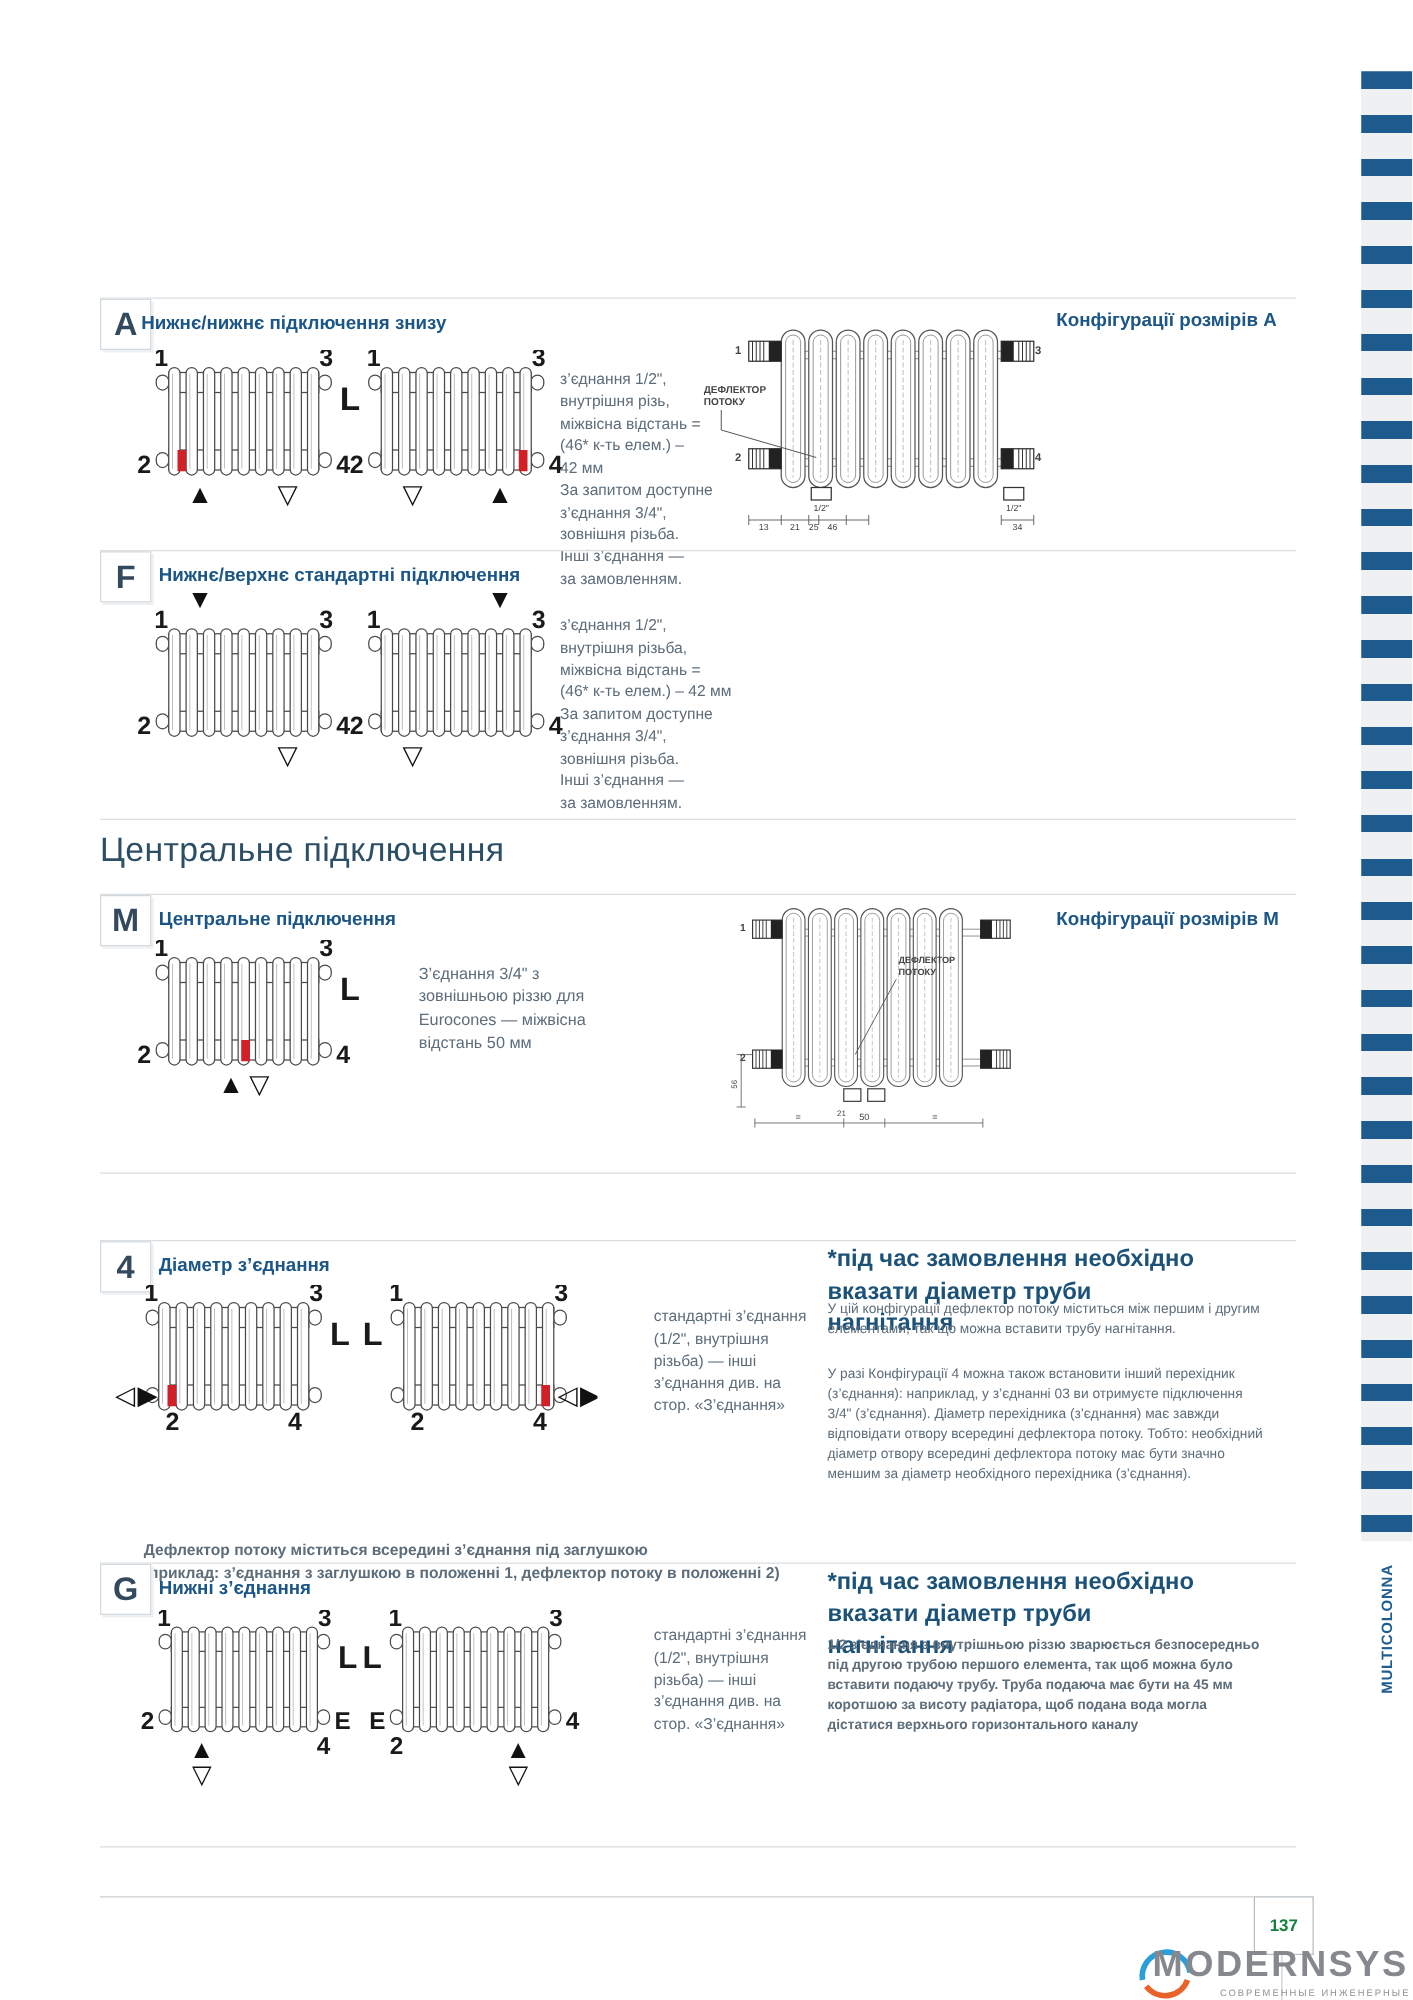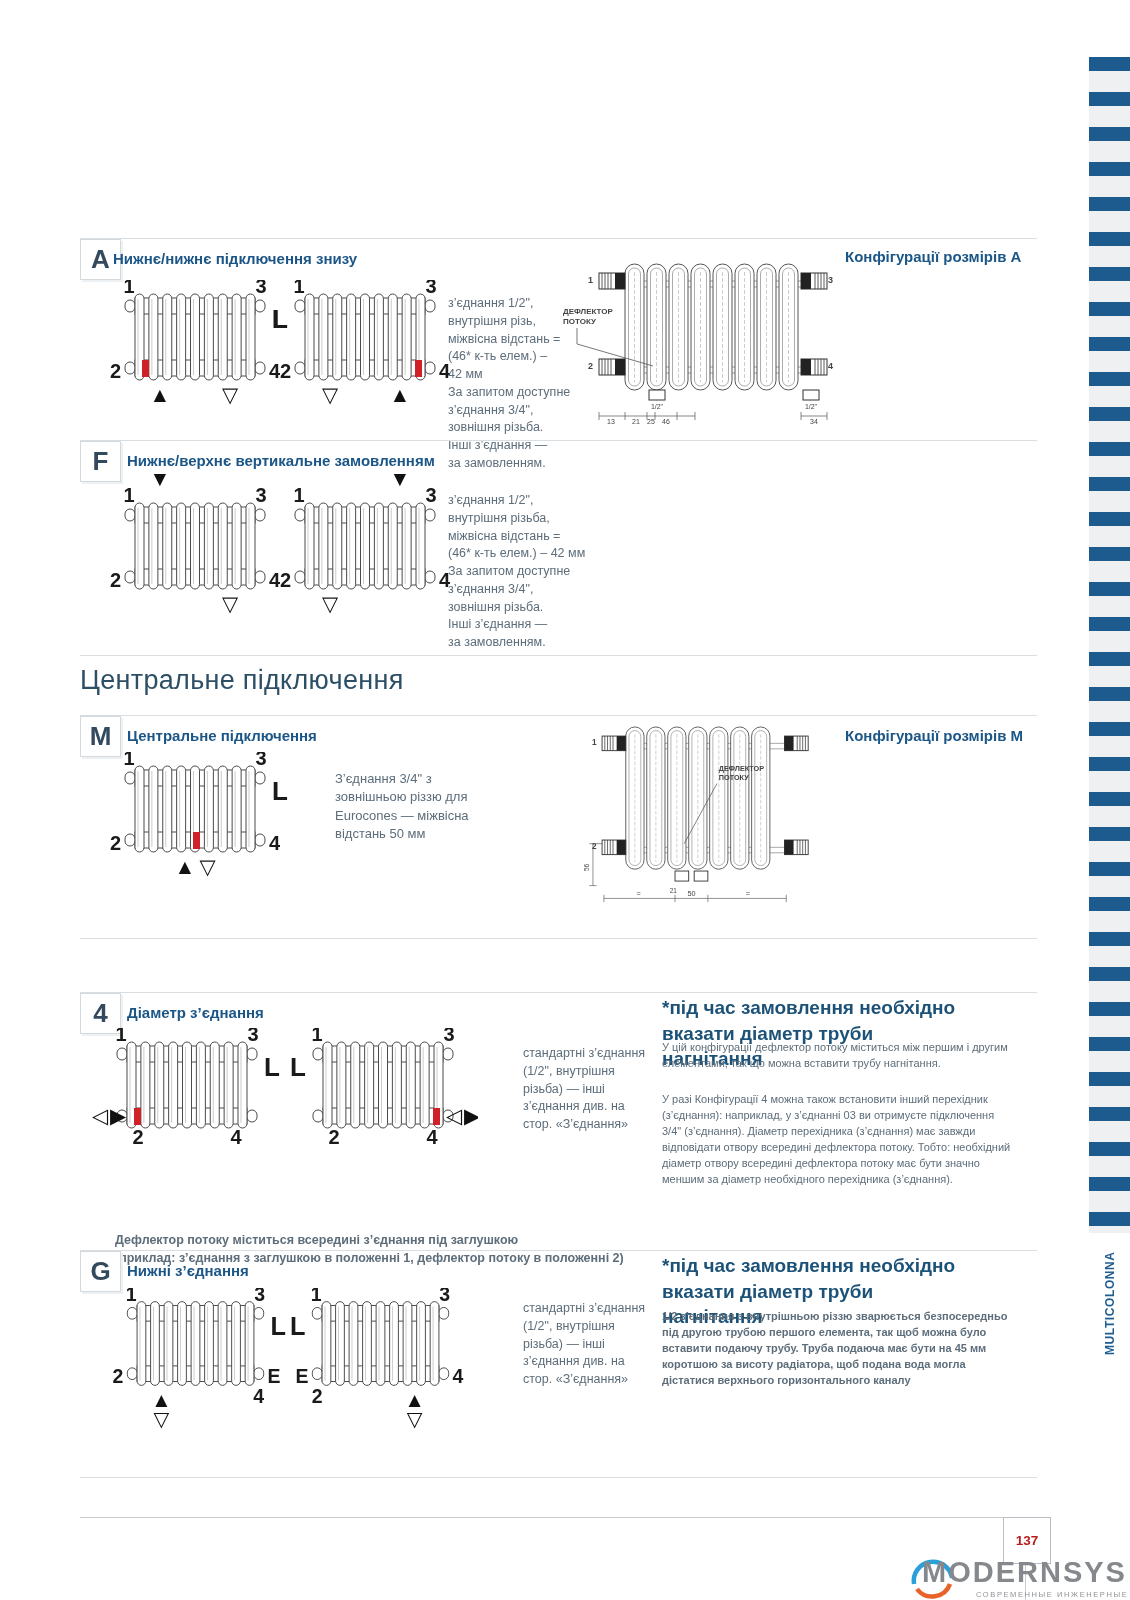--- a/index.html
+++ b/index.html
@@ -17,21 +17,21 @@
   .rh{font-weight:bold;font-size:19px;line-height:1.35;color:#1d5278;white-space:pre-line;}
   .rp{font-size:11px;line-height:1.45;color:#5d6d7a;}
   .cfgtitle{position:absolute;font-weight:bold;font-size:15px;color:#1b5687;white-space:nowrap;}
   .stripes{position:absolute;left:1089px;top:57px;width:41px;height:1176px;
            background:repeating-linear-gradient(to bottom,#1d5a8e 0 14px,#eef0f2 14px 35px);}
   .vlabel{position:absolute;left:1089px;top:1256px;width:41px;height:95px;display:flex;
           align-items:center;justify-content:center;writing-mode:vertical-rl;transform:rotate(180deg);
           font-size:12px;font-weight:bold;color:#1f5c8f;letter-spacing:.6px;}
   .pagebox{position:absolute;left:1003px;top:1517px;width:46px;height:45px;background:#fff;
            border:1px solid #b8bec3;display:flex;align-items:center;justify-content:center;
-           font-weight:bold;font-size:13.5px;color:#b91c1c;}
+           font-weight:bold;font-size:13.5px;color:#15803d;}
   .vline{position:absolute;left:1025px;top:1562px;width:0;height:38px;border-left:1px solid #c9ced2;}
   .logo{position:absolute;left:912px;top:1550px;width:218px;height:50px;}
   .logo .word{position:absolute;left:10px;top:6px;font-size:29px;font-weight:bold;color:#85898d;letter-spacing:2px;}
   .logo .tag{position:absolute;left:64px;top:40px;font-size:7.5px;color:#8f9296;letter-spacing:1.6px;white-space:nowrap;}
   svg text{font-family:"Liberation Sans", sans-serif;}
 </style>
 </head>
 <body>
 
 <div id="page">
@@ -197,21 +197,21 @@
         <line x1="264" y1="164" x2="264" y2="172" stroke="#555" stroke-width="0.7"></line>
         <text x="251" y="176" font-size="7" fill="#444" text-anchor="middle" font-weight="normal">34</text>
         <text x="0" y="66" font-size="8" fill="#444" text-anchor="start" font-weight="bold">ДЕФЛЕКТОР</text>
         <text x="0" y="76" font-size="8" fill="#444" text-anchor="start" font-weight="bold">ПОТОКУ</text>
         <polyline points="14,80 14,96 90,118" fill="none" stroke="#555" stroke-width="0.8"></polyline>
       </svg></div>
   <div class="cfgtitle" style="left:845px;top:248px;">Конфігурації розмірів A</div>
 
   <div class="band" style="top:440px;"></div>
   <div class="letterbox" style="left:80px;top:441px;">F</div>
-  <div class="sectitle" style="left:127px;top:452px;">Нижнє/верхнє вертикальне замовленням</div>
+  <div class="sectitle" style="left:127px;top:452px;">Нижнє/верхнє стандартні підключення</div>
   <div class="abs" style="left:100px;top:473px;width:190px;"><svg viewBox="0 0 190 146" width="100%">
         <rect x="35" y="34" width="120" height="16" fill="#fff" stroke="#4a4a4a"></rect>
         <rect x="35" y="96" width="120" height="16" fill="#fff" stroke="#4a4a4a"></rect>
         <rect x="25" y="36" width="10" height="12" rx="5" fill="#fff" stroke="#4a4a4a"></rect>
         <rect x="155" y="36" width="10" height="12" rx="5" fill="#fff" stroke="#4a4a4a"></rect>
         <rect x="25" y="98" width="10" height="12" rx="5" fill="#fff" stroke="#4a4a4a"></rect>
         <rect x="155" y="98" width="10" height="12" rx="5" fill="#fff" stroke="#4a4a4a"></rect>
         <rect x="35" y="30" width="9" height="86" rx="4.5" fill="#fff" stroke="#4a4a4a"></rect>
         <line x1="38" y1="35" x2="38" y2="111" stroke="#aaa" stroke-width="0.6"></line>
         <rect x="48.875" y="30" width="9" height="86" rx="4.5" fill="#fff" stroke="#4a4a4a"></rect>

